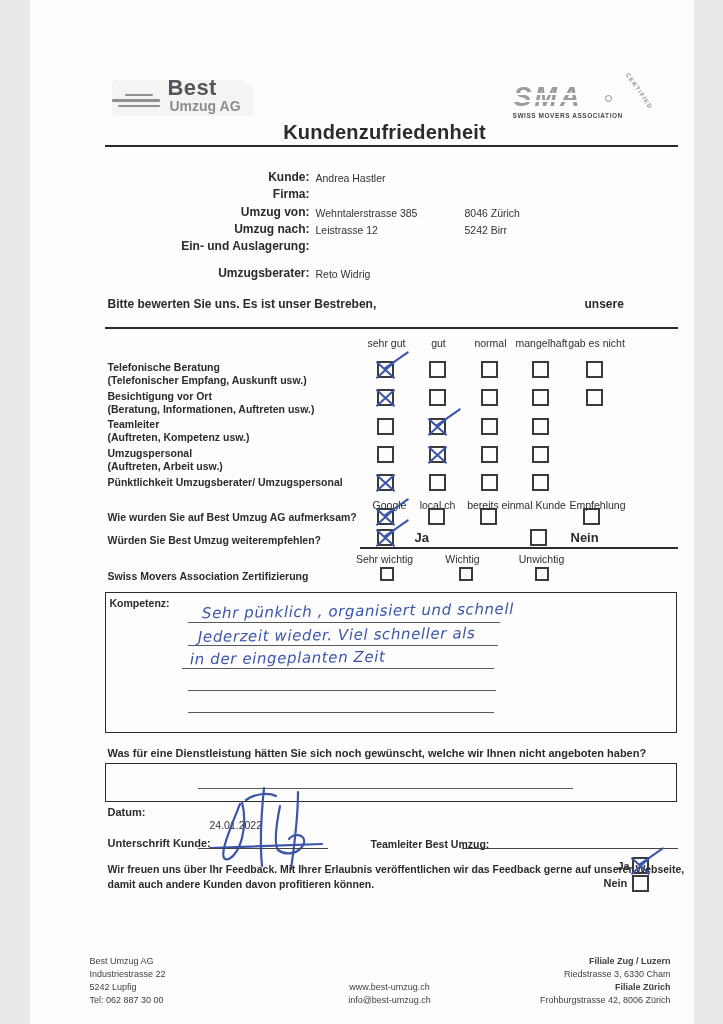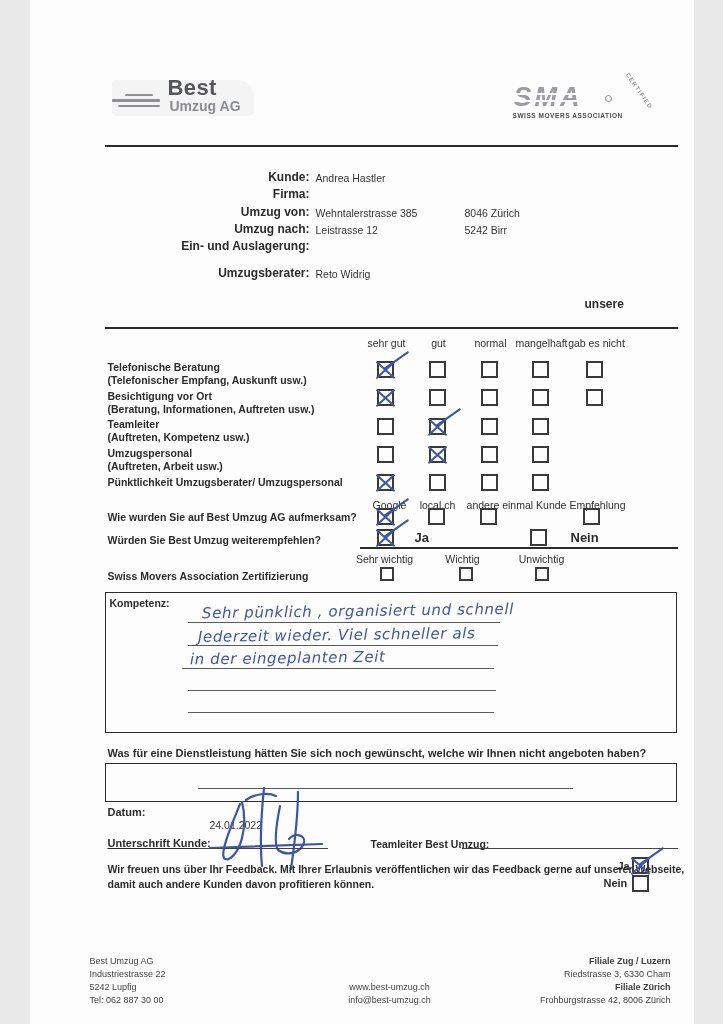--- a/index.html
+++ b/index.html
@@ -61,20 +61,21 @@
 
   <div>
     <span class="sma-acr" style="left:484px;top:84px;">SMA</span>
     <span class="sma-slit" style="left:482px;top:93px;width:92px;"></span>
     <span class="sma-slit" style="left:482px;top:100px;width:92px;"></span>
     <span class="sma-sub" style="left:483px;top:112px;">SWISS MOVERS ASSOCIATION</span>
     <span class="sma-dot" style="left:575px;top:95px;"></span>
     <span class="sma-cert" style="left:588px;top:88px;">CERTIFIED</span>
   </div>
 
+  <div class="abs title" style="left:75px;top:121px;width:560px;">Kundenzufriedenheit</div>
   <div class="hline" style="left:75px;top:145px;width:573px;height:2px;"></div>
 
   <div>
     <span class="abs flabel" style="left:0;top:170px;width:280px;">Kunde:</span>
     <span class="abs fvalue" style="left:286px;top:172px;">Andrea Hastler</span>
 
     <span class="abs flabel" style="left:0;top:187px;width:280px;">Firma:</span>
 
     <span class="abs flabel" style="left:0;top:205px;width:280px;">Umzug von:</span>
     <span class="abs fvalue" style="left:286px;top:207px;">Wehntalerstrasse 385</span>
@@ -83,20 +84,21 @@
     <span class="abs flabel" style="left:0;top:222px;width:280px;">Umzug nach:</span>
     <span class="abs fvalue" style="left:286px;top:224px;">Leistrasse 12</span>
     <span class="abs fvalue" style="left:435px;top:224px;">5242 Birr</span>
 
     <span class="abs flabel" style="left:0;top:239px;width:280px;">Ein- und Auslagerung:</span>
 
     <span class="abs flabel" style="left:0;top:266px;width:280px;">Umzugsberater:</span>
     <span class="abs fvalue" style="left:286px;top:268px;">Reto Widrig</span>
   </div>
 
+  <span class="abs b" style="left:78px;top:297px;font-size:12px;">Bitte bewerten Sie uns. Es ist unser Bestreben,</span>
   <span class="abs b" style="left:555px;top:297px;font-size:12px;">unsere</span>
   <div class="hline" style="left:75px;top:327px;width:573px;height:2px;"></div>
 
   <span class="colhead" style="left:357px;top:337px;">sehr gut</span>
   <span class="colhead" style="left:409px;top:337px;">gut</span>
   <span class="colhead" style="left:461px;top:337px;">normal</span>
   <span class="colhead" style="left:512px;top:337px;">mangelhaft</span>
   <span class="colhead" style="left:567px;top:337px;">gab es nicht</span>
 
   <span class="abs qlabel" style="left:78px;top:361px;">Telefonische Beratung</span>
@@ -134,21 +136,21 @@
   <span class="cb" style="left:502px;top:446px;"></span>
 
   <span class="abs qlabel" style="left:78px;top:476px;">Pünktlichkeit Umzugsberater/ Umzugspersonal</span>
   <span class="cb checked" style="left:347px;top:474px;"></span>
   <span class="cb" style="left:399px;top:474px;"></span>
   <span class="cb" style="left:451px;top:474px;"></span>
   <span class="cb" style="left:502px;top:474px;"></span>
 
   <span class="colhead" style="left:360px;top:499px;">Google</span>
   <span class="colhead" style="left:408px;top:499px;">local.ch</span>
-  <span class="colhead" style="left:487px;top:499px;">andere einmal Kunde</span>
+  <span class="colhead" style="left:487px;top:499px;">bereits einmal Kunde</span>
   <span class="colhead" style="left:568px;top:499px;">Empfehlung</span>
   <span class="abs qlabel" style="left:78px;top:511px;">Wie wurden Sie auf Best Umzug AG aufmerksam?</span>
   <span class="cb checked" style="left:347px;top:508px;">
       <i class="fl"></i>
     </span>
   <span class="cb" style="left:398px;top:508px;"></span>
   <span class="cb" style="left:450px;top:508px;"></span>
   <span class="cb" style="left:553px;top:508px;"></span>
 
   <span class="abs qlabel" style="left:78px;top:534px;">Würden Sie Best Umzug weiterempfehlen?</span>
@@ -190,21 +192,21 @@
     <g fill="none" stroke="#3b55a8" stroke-width="2.2" stroke-linecap="round">
       <path d="M38,18 C30,38 18,66 22,72 C26,77 36,68 40,52 C44,36 42,24 40,16"></path>
       <path d="M8,62 L120,58"></path>
       <path d="M78,20 C74,40 72,58 76,64 C84,70 98,68 102,57 C104,49 93,46 87,53"></path>
       <path d="M62,2 C60,22 57,50 60,80"></path>
       <path d="M96,6 C96,30 92,62 89,83"></path>
       <path d="M44,14 C52,8 66,6 74,10"></path>
     </g>
   </svg>
 
-  <span class="abs qlabel" style="left:78px;top:837px;font-size:11px;text-decoration:underline;">Unterschrift Kunde:</span>
+  <span class="abs qlabel" style="left:78px;top:837px;font-size:11px;">Unterschrift Kunde:</span>
   <div class="rline" style="left:168px;top:848px;width:130px;background:#444;"></div>
   <span class="abs qlabel" style="left:341px;top:838px;">Teamleiter Best Umzug:</span>
   <div class="rline" style="left:432px;top:848px;width:216px;background:#444;"></div>
 
   <span class="abs qlabel" style="left:78px;top:863px;">Wir freuen uns über Ihr Feedback. Mit Ihrer Erlaubnis veröffentlichen wir das Feedback gerne auf unserer Webseite,</span>
   <span class="abs qlabel" style="left:78px;top:878px;">damit auch andere Kunden davon profitieren können.</span>
   <span class="abs qlabel" style="left:588px;top:860px;font-size:11px;">Ja</span>
   <span class="cb checked" style="left:602px;top:857px;">
       <i class="fl"></i>
     </span>

